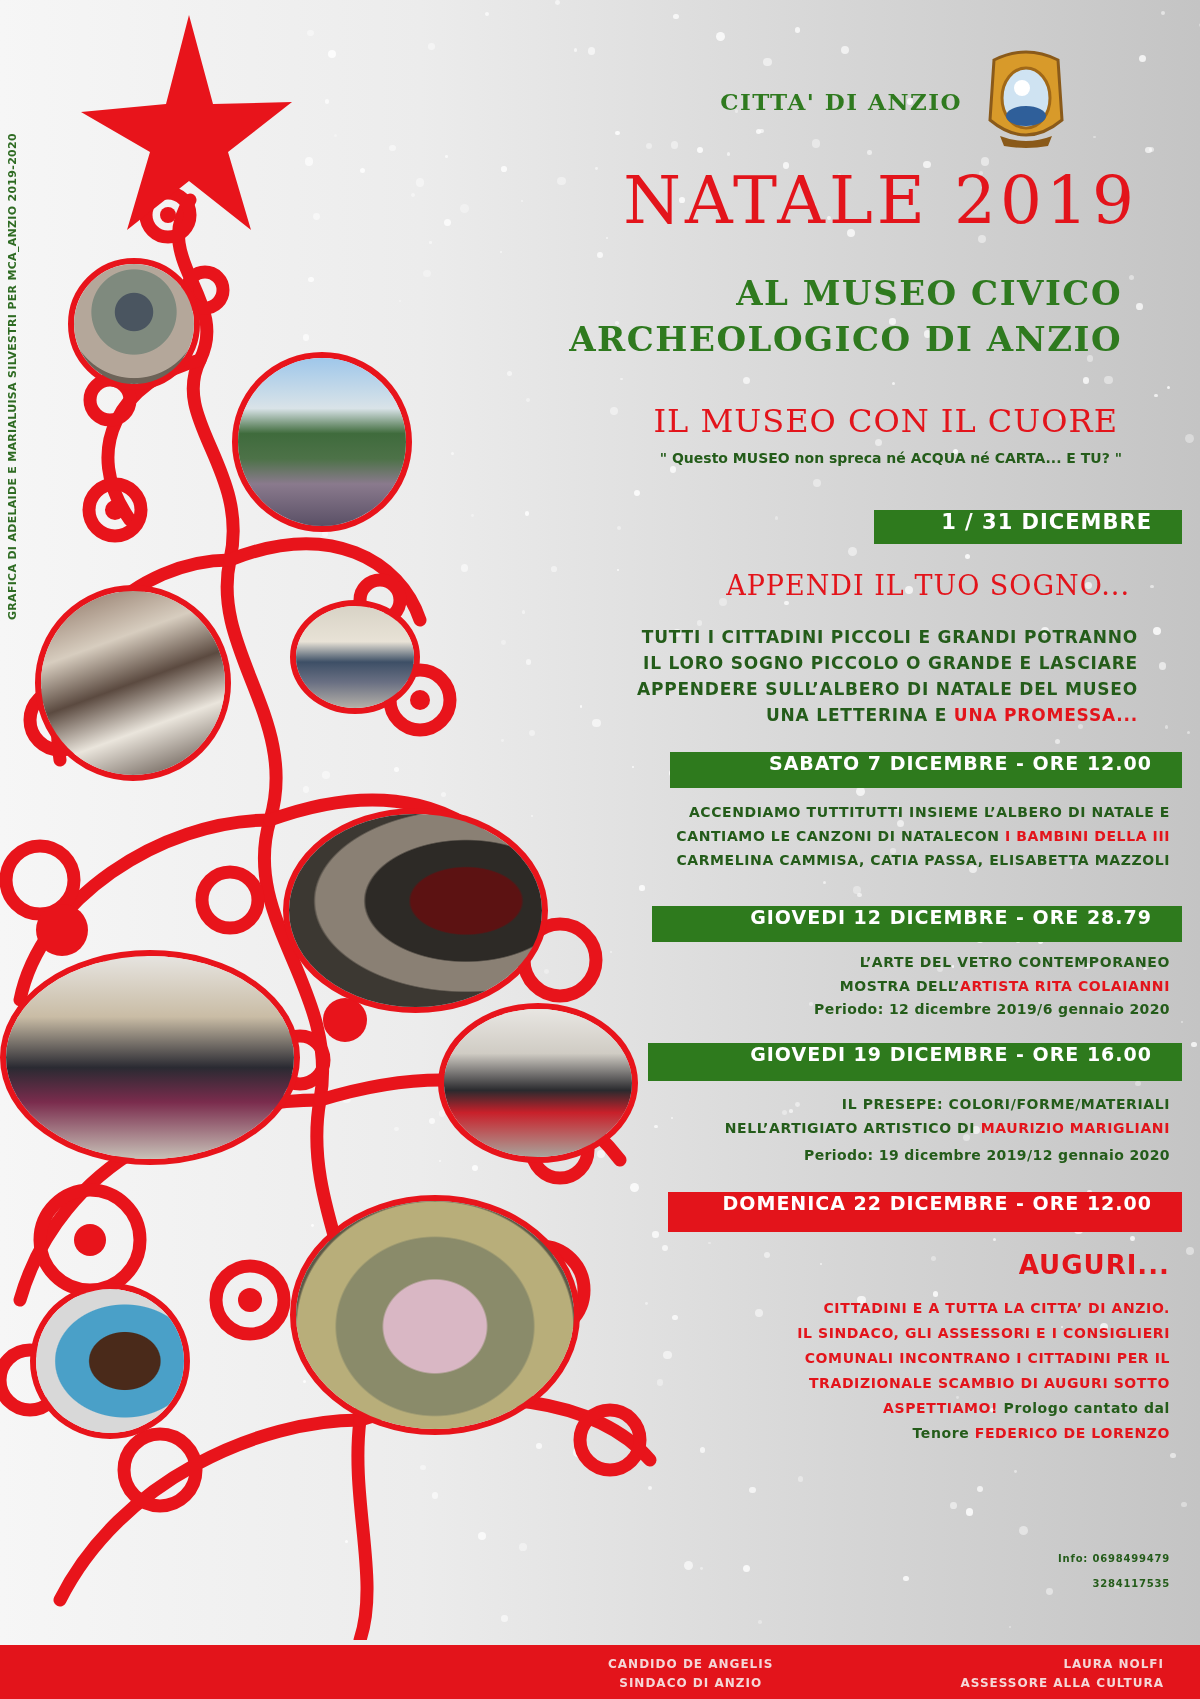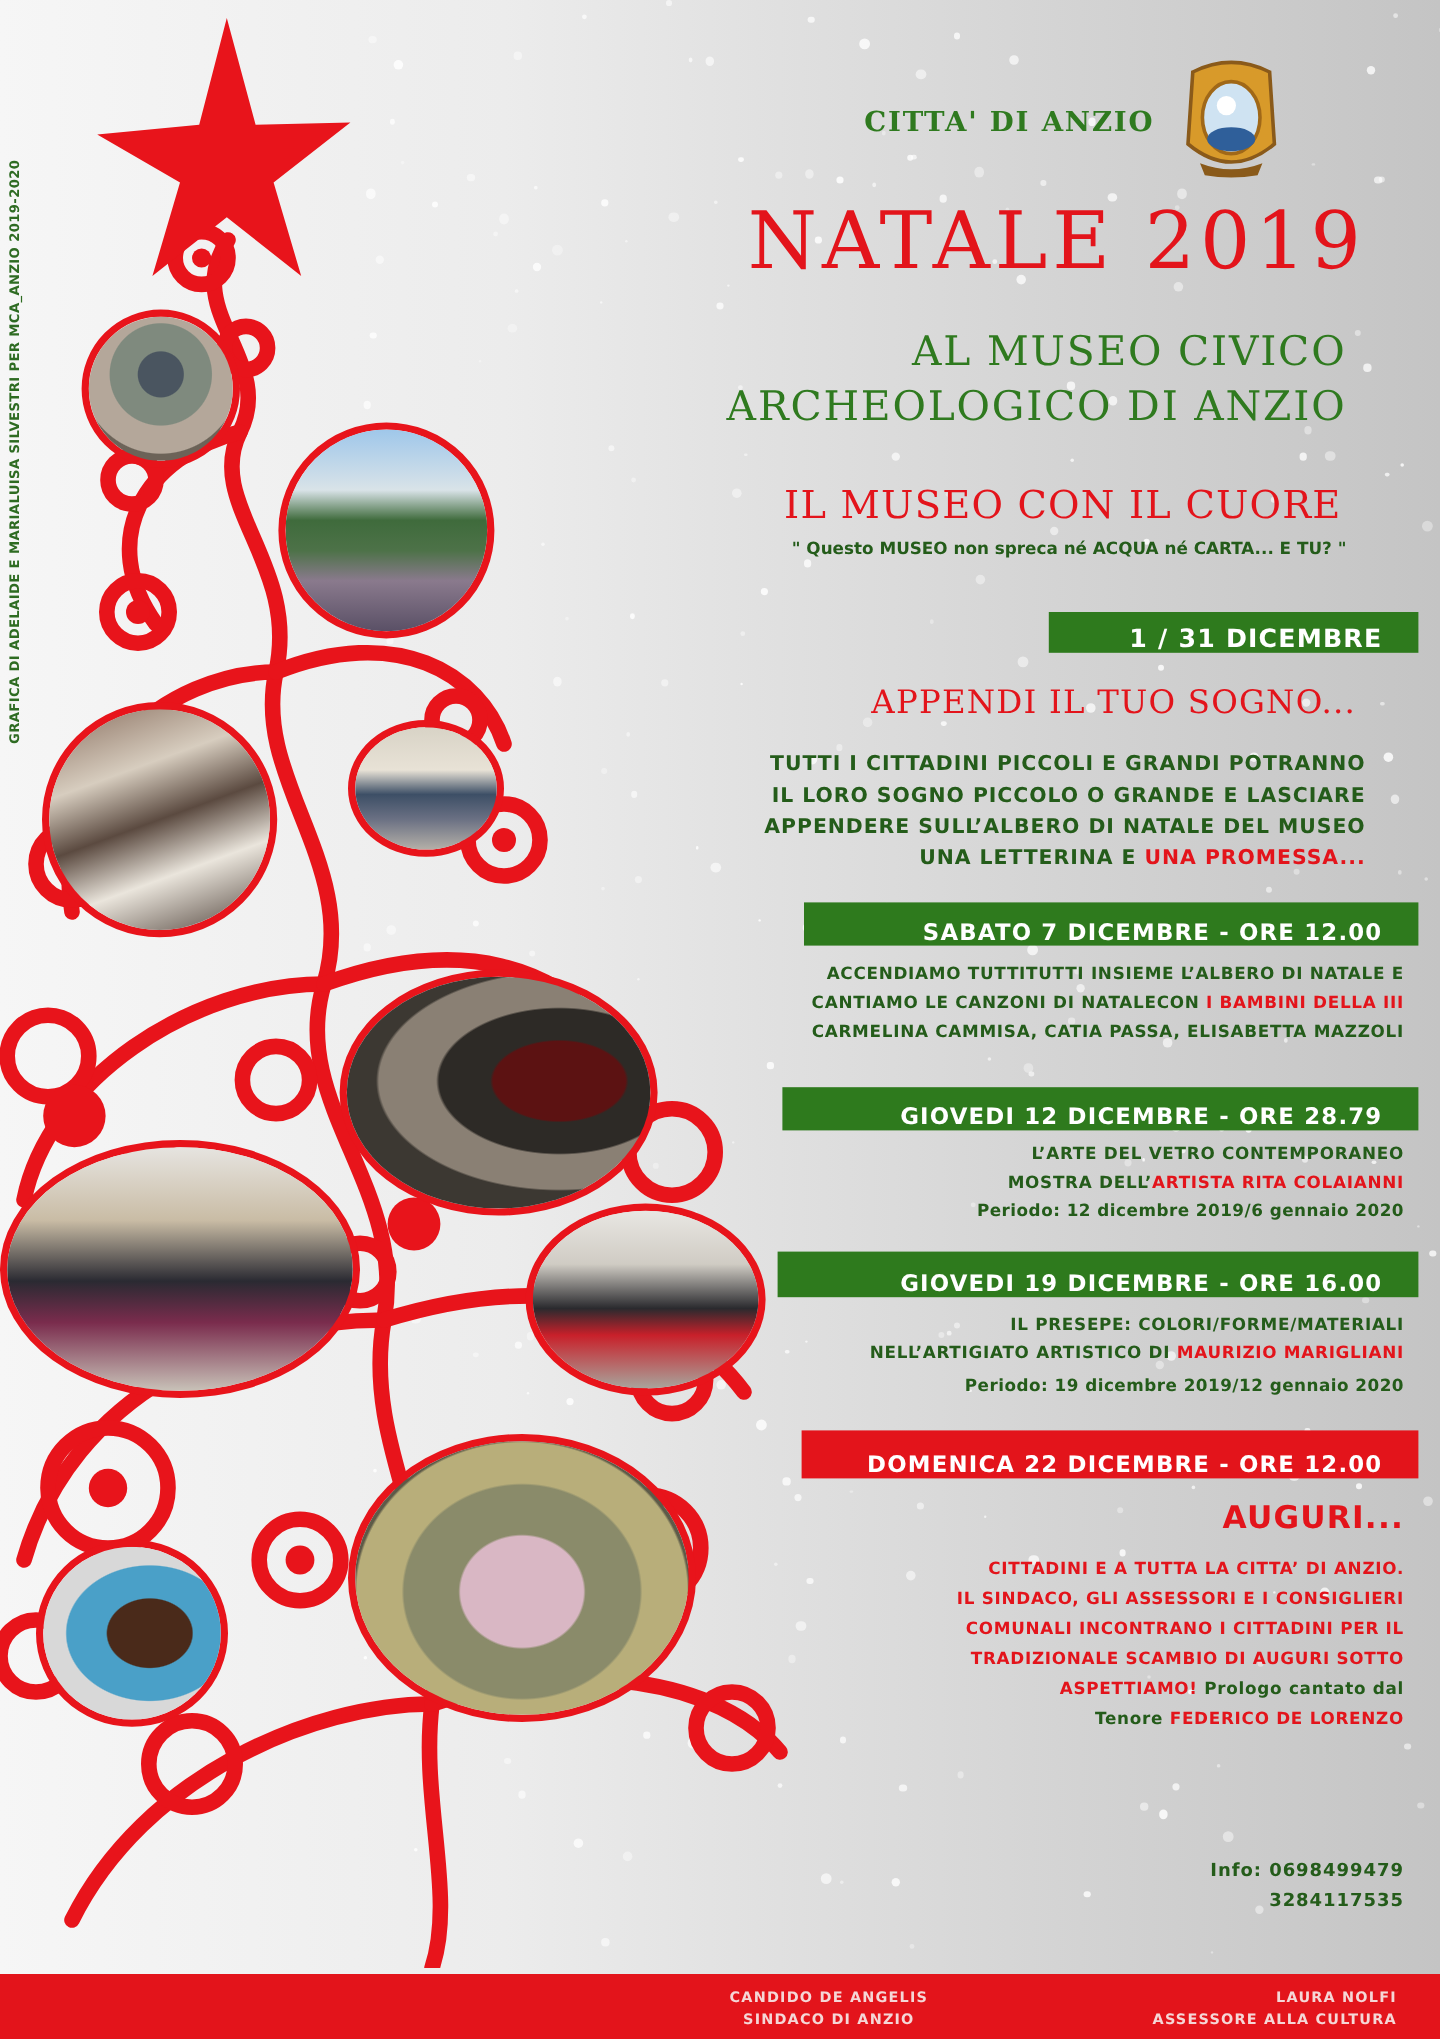--- a/index.html
+++ b/index.html
@@ -28,27 +28,27 @@
   .right { position: absolute; z-index: 5; text-align: right; }
   .serif { font-family: "DejaVu Serif", "Liberation Serif", serif; }
   .green { color: #2f7a1f; }
   .dgreen { color: #245c1a; }
   .red { color: #e3141b; }
 
   .citta { right: 238px; top: 88px; font-size: 23px; letter-spacing: 1.5px; font-weight: bold; }
   .crest { position: absolute; right: 130px; top: 50px; width: 88px; height: 100px; z-index: 5; }
 
   .title { right: 62px; top: 162px; font-size: 66px; letter-spacing: 4px; font-weight: normal; }
-  .sub1 { right: 78px; top: 270px; font-size: 34px; letter-spacing: 1.5px; font-weight: normal; line-height: 46px; }
+  .sub1 { right: 78px; top: 270px; font-size: 34px; letter-spacing: 1.5px; font-weight: bold; line-height: 46px; }
   .cuore { right: 82px; top: 402px; font-size: 32px; letter-spacing: 1px; }
   .quote { right: 78px; top: 450px; font-size: 14px; font-weight: bold; }
 
   .banner {
     position: absolute; right: 18px; z-index: 5; color: #fff; font-weight: bold;
-    display: flex; align-items: flex-end; justify-content: flex-end; padding-right: 30px;
+    display: flex; align-items: flex-start; justify-content: flex-end; padding-right: 30px;
     letter-spacing: 1px;
   }
   .banner.g { background: #2e7a1d; }
   .banner.r { background: #e3141b; }
 
   .heading { font-size: 27px; letter-spacing: 1px; }
   .body-text { font-weight: bold; font-size: 17px; line-height: 26px; letter-spacing: 0.8px; }
   .small-text { font-weight: bold; font-size: 14px; line-height: 24px; letter-spacing: 0.6px; }
   .per { font-weight: bold; font-size: 14px; letter-spacing: 0.4px; }
 
@@ -466,21 +466,21 @@
 <div class="right red" style="right:30px;top:1250px;font-size:26px;font-weight:bold;letter-spacing:1px;">AUGURI...</div>
 <div class="right red small-text" style="right:30px;top:1296px;line-height:25px;">
   <div>CITTADINI E A TUTTA LA CITTA’ DI ANZIO.</div>
   <div>IL SINDACO, GLI ASSESSORI E I CONSIGLIERI</div>
   <div>COMUNALI INCONTRANO I CITTADINI PER IL</div>
   <div>TRADIZIONALE SCAMBIO DI AUGURI SOTTO</div>
   <div><span>ASPETTIAMO! </span><span class="dgreen">Prologo cantato dal</span></div>
   <div><span class="dgreen">Tenore </span><span>FEDERICO DE LORENZO</span></div>
 </div>
 
-<div class="right dgreen" style="right:30px;top:1546px;font-weight:bold;font-size:15px;line-height:25px;letter-spacing:0.8px;">
+<div class="right dgreen" style="right:30px;top:1546px;font-weight:bold;font-size:10px;line-height:25px;letter-spacing:0.8px;">
   <div>Info: 0698499479</div>
   <div>3284117535</div>
 </div>
 
 <div class="footer">
   <div class="blk" style="left:608px;text-align:center;">
     <div>CANDIDO DE ANGELIS</div>
     <div>SINDACO DI ANZIO</div>
   </div>
   <div class="blk" style="right:36px;text-align:right;">

